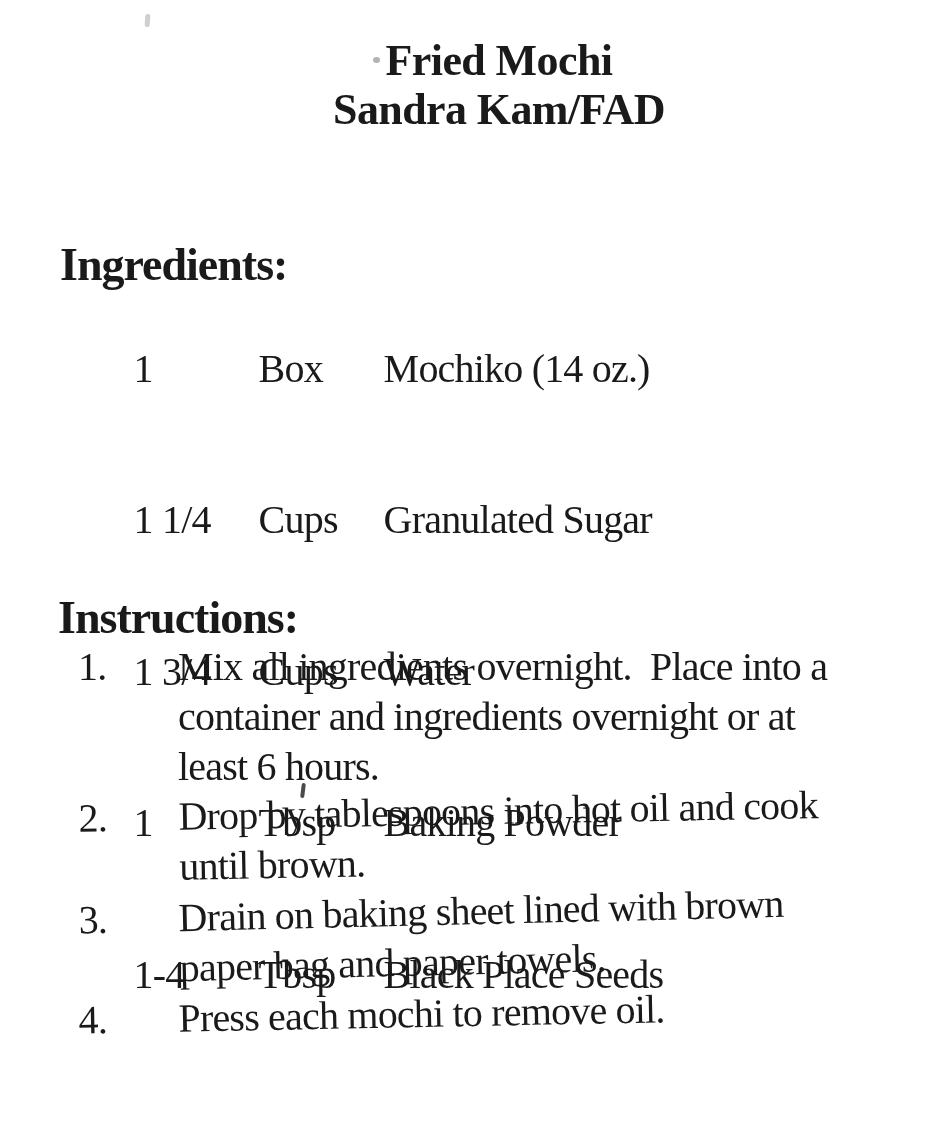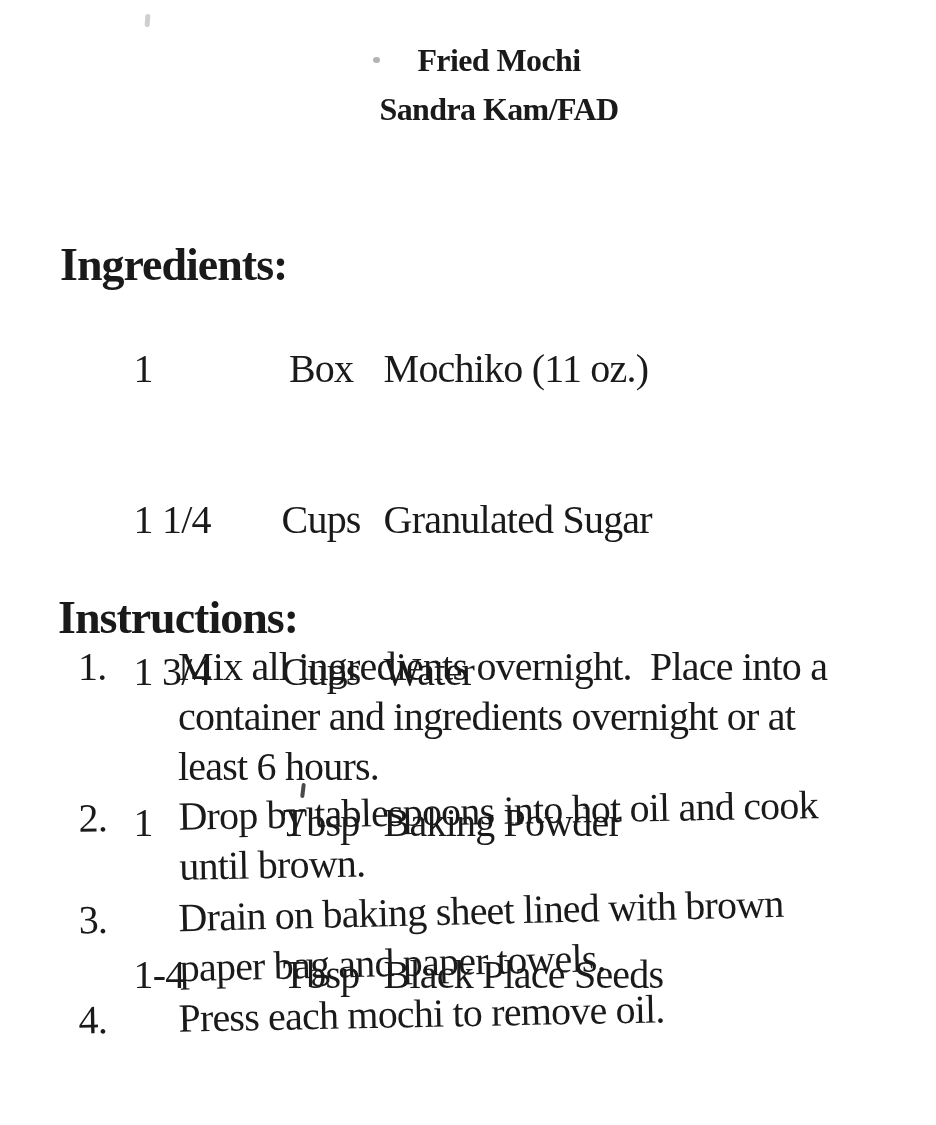--- a/index.html
+++ b/index.html
@@ -19,21 +19,21 @@
   }
 
   
   .title-block {
     position: absolute;
     top: 36px;
     left: 62px;
     width: 874px;
     text-align: center;
     font-weight: bold;
-    font-size: 32px;
+    font-size: 44px;
     line-height: 49px;
     letter-spacing: -0.6px;
   }
 
   
   .ingredients {
     position: absolute;
     top: 239px;
     left: 60px;
     width: 820px;
@@ -47,21 +47,21 @@
     font-family: Liberation Serif, serif;
   }
   .ing-rows {
     margin-top: 2px;
     font-size: 40px;
     line-height: 50.5px;
     letter-spacing: -0.8px;
   }
   .ing-row { white-space: pre; }
   .ing-qty  { display: inline-block; width: 125px; }
-  .ing-unit { display: inline-block; width: 125px; text-align: center; }
+  .ing-unit { display: inline-block; width: 125px; }
 
   
   .instructions {
     position: absolute;
     top: 594px;
     left: 58px;
     width: 860px;
   }
   .instructions .sec-heading { line-height: 48px; }
   .steps { margin-top: 0; }
@@ -121,21 +121,21 @@
 
   <header class="title-block">
     <div>Fried Mochi</div>
     <div>Sandra Kam/FAD</div>
   </header>
 
   <section class="ingredients">
     <h2 class="sec-heading">Ingredients:</h2>
     <div class="ing-rows">
       <div class="ing-row">
-        <span class="ing-qty">1</span><span class="ing-unit">Box</span><span class="ing-name">Mochiko (11 oz.)</span>
+        <span class="ing-qty">1</span><span class="ing-unit">Box</span><span class="ing-name">Mochiko (14 oz.)</span>
       </div>
       <div class="ing-row">
         <span class="ing-qty">1 1/4</span><span class="ing-unit">Cups</span><span class="ing-name">Granulated Sugar</span>
       </div>
       <div class="ing-row">
         <span class="ing-qty">1 3/4</span><span class="ing-unit">Cups</span><span class="ing-name">Water</span>
       </div>
       <div class="ing-row">
         <span class="ing-qty">1</span><span class="ing-unit">Tbsp</span><span class="ing-name">Baking Powder</span>
       </div>

